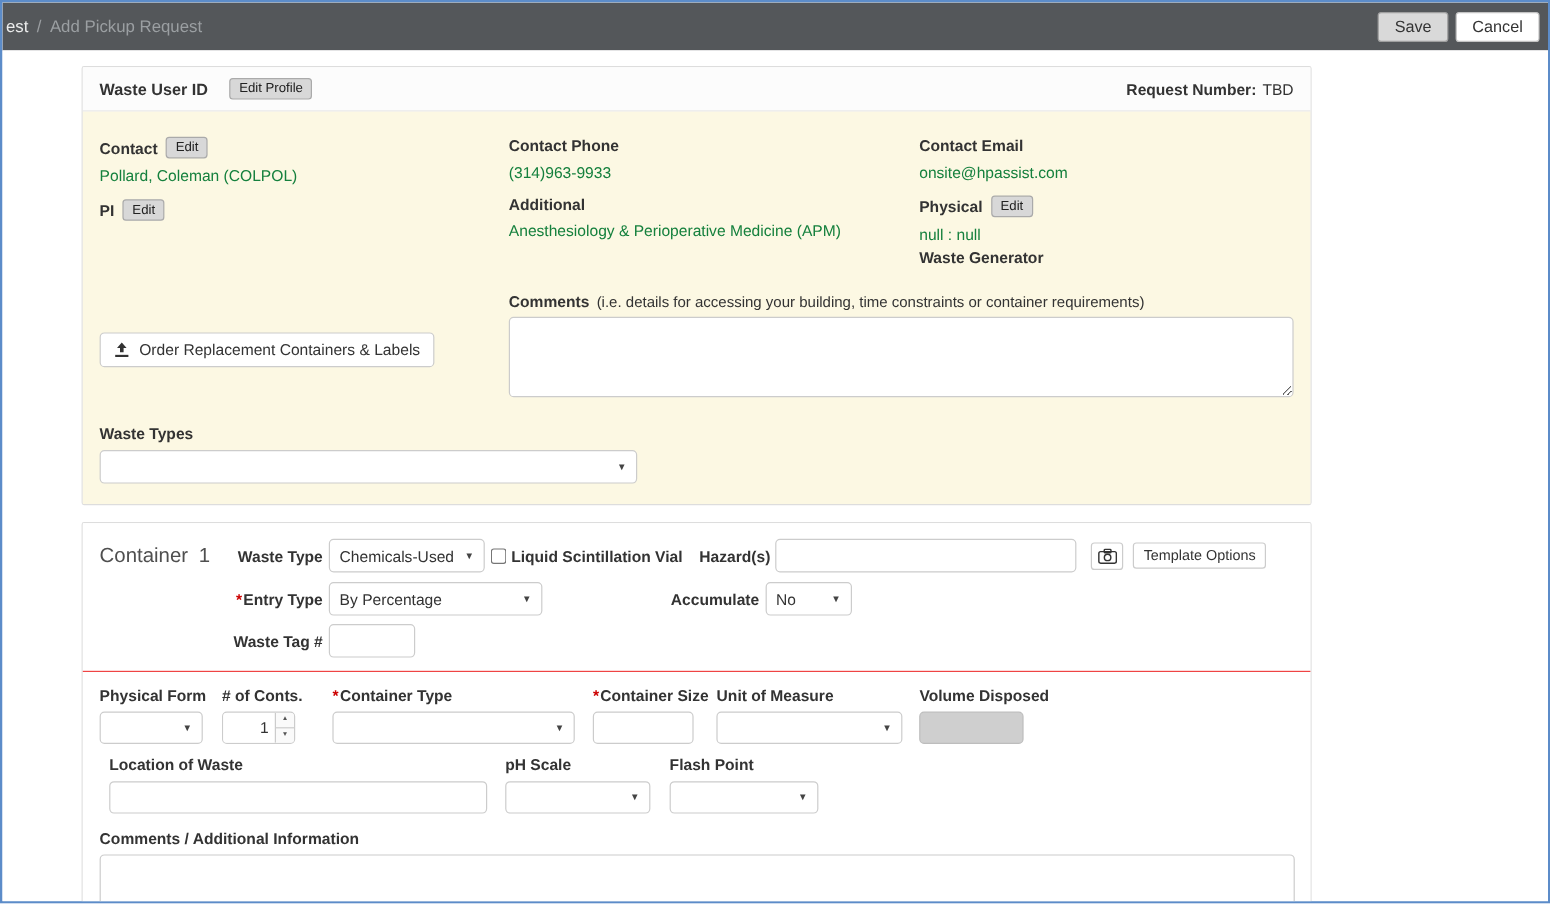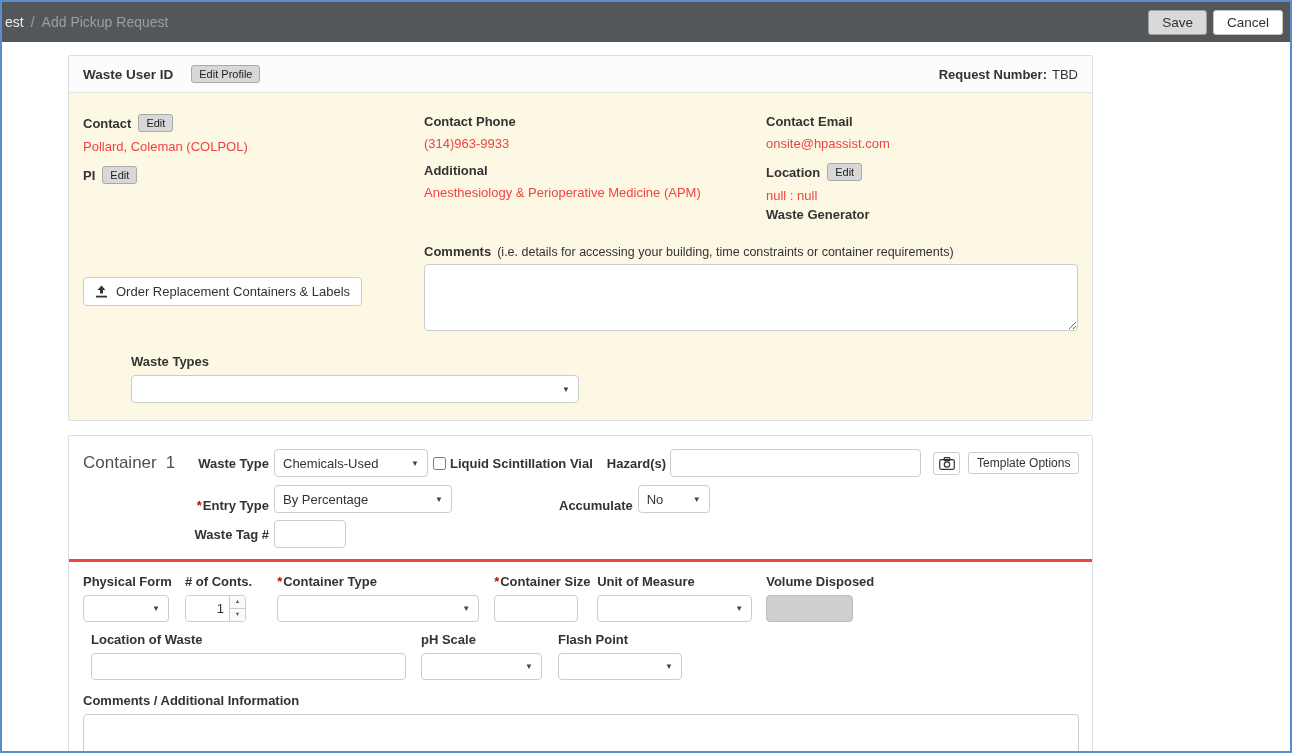--- a/index.html
+++ b/index.html
@@ -30,48 +30,48 @@
   .request-number .b { font-weight:bold; }
 
   .card-body { background:#fcf8e3; padding:21px 14px 17px 14px; }
 
   .prow1, .prow2 { display:grid; grid-template-columns:341px 342px 1fr; }
   .prow2 { margin-top:22px; }
   .fblock + .fblock { margin-top:12px; }
   .flabel-row { display:flex; align-items:center; margin-bottom:7px; }
   .flabel { font-weight:bold; color:#333; font-size:13px; white-space:nowrap; }
   .flabel-row .btn-edit { margin-left:7px; }
-  .fvalue { color:#ef4444; font-size:13px; }
+  .fvalue { color:#15803d; font-size:13px; }
   .wg-label { margin-top:4px; }
 
   .order-col { padding-top:33px; }
   .btn-order { display:inline-flex; align-items:center; gap:8px; font-family:inherit; font-size:13px; color:#333; background:#fff; border:1px solid #ccc; border-radius:4px; padding:6px 11px; cursor:pointer; }
   .comments-col { grid-column:2 / 4; }
   .comments-label-row { display:flex; align-items:baseline; gap:6px; margin-bottom:5px; }
   .hint { font-size:12.5px; color:#333; font-weight:normal; }
   .comments-ta { width:100%; height:67px; border:1px solid #ccc; border-radius:4px; padding:5px 8px; font-family:inherit; font-size:13px; color:#333; background:#fff; }
 
-  .prow3 { margin-top:20px;margin-left:48px; }
+  .prow3 { margin-top:20px; }
   .prow3 .flabel { display:block; margin-bottom:6px; }
 
   
   .sel { display:flex; align-items:center; justify-content:space-between; height:28px; background:#fff; border:1px solid #ccc; border-radius:4px; padding:0 8px; cursor:pointer; flex:none; }
   .sel-val { font-size:13px; color:#333; white-space:nowrap; overflow:hidden; }
   .caret { font-size:8px; color:#444; margin-left:6px; flex:none; }
   .tinput { height:28px; background:#fff; border:1px solid #ccc; border-radius:4px; padding:0 8px; font-family:inherit; font-size:13px; color:#333; flex:none; }
   .tinput:disabled, .input-disabled { background:#cfcfcf; border-color:#bdbdbd; }
   .w448{width:448px;} .w315{width:315px;} .w251{width:251px;} .w202{width:202px;} .w178{width:178px;}
-  .w155{width:155px;} .w154{width:154px;} .w124{width:124px;} .w121{width:121px;}
+  .w155{width:155px;} .w154{width:130px;} .w124{width:124px;} .w121{width:121px;}
   .w87{width:87px;} .w86{width:86px;} .w84{width:84px;} .w72{width:72px;}
 
   
   .container-card { margin-top:14px; min-height:420px; }
-  .ccard-header { padding:13px 14px 11px 14px; border-bottom:3px solid #ef4444; background:#fff; }
+  .ccard-header { padding:13px 14px 11px 14px; border-bottom:1px solid #ef4444; background:#fff; }
   .ch-row { display:flex; align-items:center; }
-  .mt8 { margin-top:8px;align-items:flex-end; } .mt7 { margin-top:7px; }
+  .mt8 { margin-top:8px; } .mt7 { margin-top:7px; }
   .container-title { width:104px; flex:none; font-size:17px; color:#4f4f4f; }
   .container-title .cnum { margin-left:9px; }
   .ch-spacer { width:104px; flex:none; }
   .ch-label { width:82px; flex:none; text-align:right; margin-right:5px; }
   .req { color:#cc0000; margin-right:1px; font-weight:bold; }
   .lsv { display:flex; align-items:center; margin-left:5px; cursor:default; }
   .lsv input { width:13px; height:13px; margin-right:4px; cursor:pointer; }
   .hz-label { margin-left:14px; margin-right:4px; }
   .btn-cam { width:27px; height:23px; margin-left:12px; display:flex; align-items:center; justify-content:center; background:#fff; border:1px solid #ccc; border-radius:3px; cursor:pointer; flex:none; }
   .btn-template { margin-left:8px; font-family:inherit; font-size:12px; color:#333; background:#fff; border:1px solid #ccc; border-radius:3px; padding:3px 8px; cursor:pointer; flex:none; }
@@ -162,21 +162,21 @@
 
           <div class="pcol">
             <div class="fblock">
               <div class="flabel-row">
                 <span class="flabel">Contact Email</span>
               </div>
               <div class="fvalue">onsite@hpassist.com</div>
             </div>
             <div class="fblock">
               <div class="flabel-row">
-                <span class="flabel">Location</span>
+                <span class="flabel">Physical</span>
                 <button class="btn-edit">Edit</button>
               </div>
               <div class="fvalue">null : null</div>
               <div class="flabel wg-label">Waste Generator</div>
             </div>
           </div>
         </div>
 
         <div class="prow2">
           <div class="pcol order-col">

